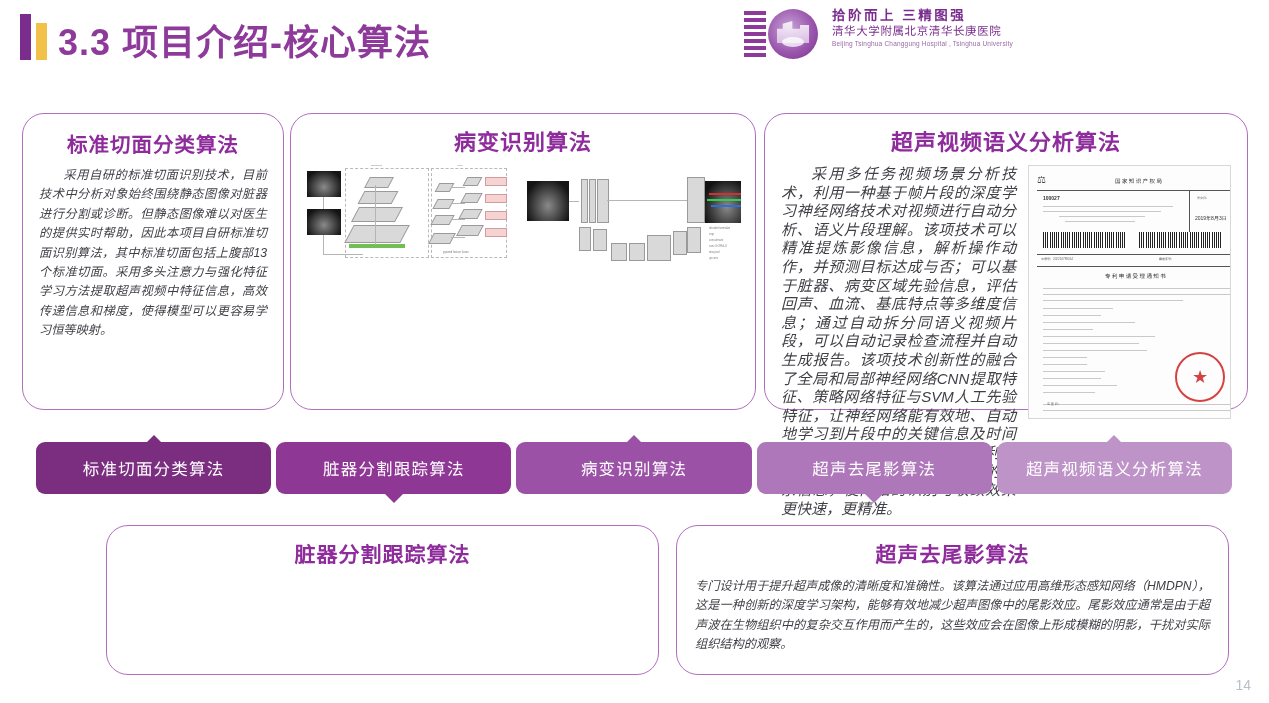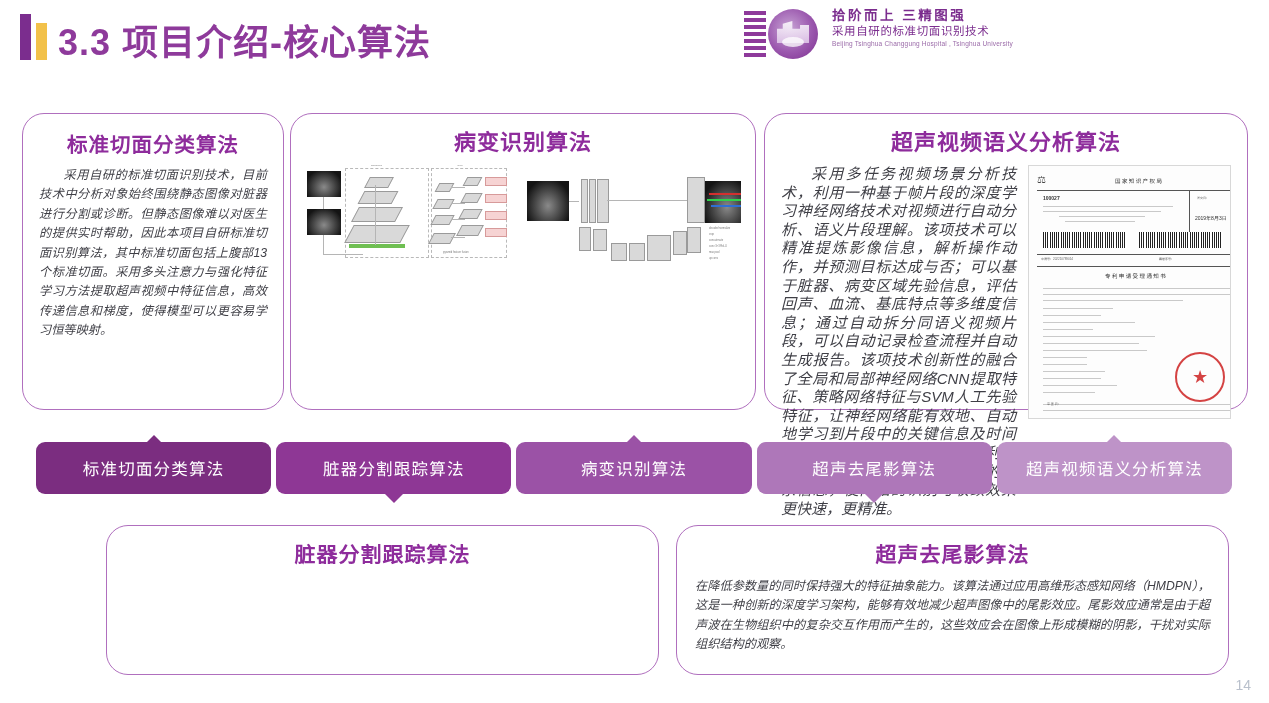--- a/index.html
+++ b/index.html
@@ -135,21 +135,21 @@
   <div class="logo">
     <div class="logo-mark">
       <div class="logo-bars"></div>
       <div class="logo-circle">
         <div class="logo-bldg"></div>
         <div class="logo-dot"></div>
       </div>
     </div>
     <div class="logo-text">
       <div class="logo-slogan">拾阶而上  三精图强</div>
-      <div class="logo-cn">采用自研的标准切面识别技术</div>
+      <div class="logo-cn">清华大学附属北京清华长庚医院</div>
       <div class="logo-en">Beijing Tsinghua Changgung Hospital , Tsinghua University</div>
     </div>
   </div>
 </div>
 
 <div class="card" id="card-standard">
   <div class="card-title">标准切面分类算法</div>
   <div class="card-body">
     <p class="indent">采用自研的标准切面识别技术，目前技术中分析对象始终围绕静态图像对脏器进行分割或诊断。但静态图像难以对医生的提供实时帮助，因此本项目自研标准切面识别算法，其中标准切面包括上腹部13个标准切面。采用多头注意力与强化特征学习方法提取超声视频中特征信息，高效传递信息和梯度，使得模型可以更容易学习恒等映射。</p>
   </div>
@@ -326,17 +326,17 @@
   </div>
 </div>
 
 <div class="card" id="card-organ">
   <div class="card-title">脏器分割跟踪算法</div>
 </div>
 
 <div class="card" id="card-tail">
   <div class="card-title">超声去尾影算法</div>
   <div class="card-body">
-    <p>在降低参数量的同时保持强大的特征抽象能力。该算法通过应用高维形态感知网络（HMDPN），这是一种创新的深度学习架构，能够有效地减少超声图像中的尾影效应。尾影效应通常是由于超声波在生物组织中的复杂交互作用而产生的，这些效应会在图像上形成模糊的阴影，干扰对实际组织结构的观察。</p>
+    <p>专门设计用于提升超声成像的清晰度和准确性。该算法通过应用高维形态感知网络（HMDPN），这是一种创新的深度学习架构，能够有效地减少超声图像中的尾影效应。尾影效应通常是由于超声波在生物组织中的复杂交互作用而产生的，这些效应会在图像上形成模糊的阴影，干扰对实际组织结构的观察。</p>
   </div>
 </div>
 
 <div class="pagenum">14</div>
 
 </body></html>

